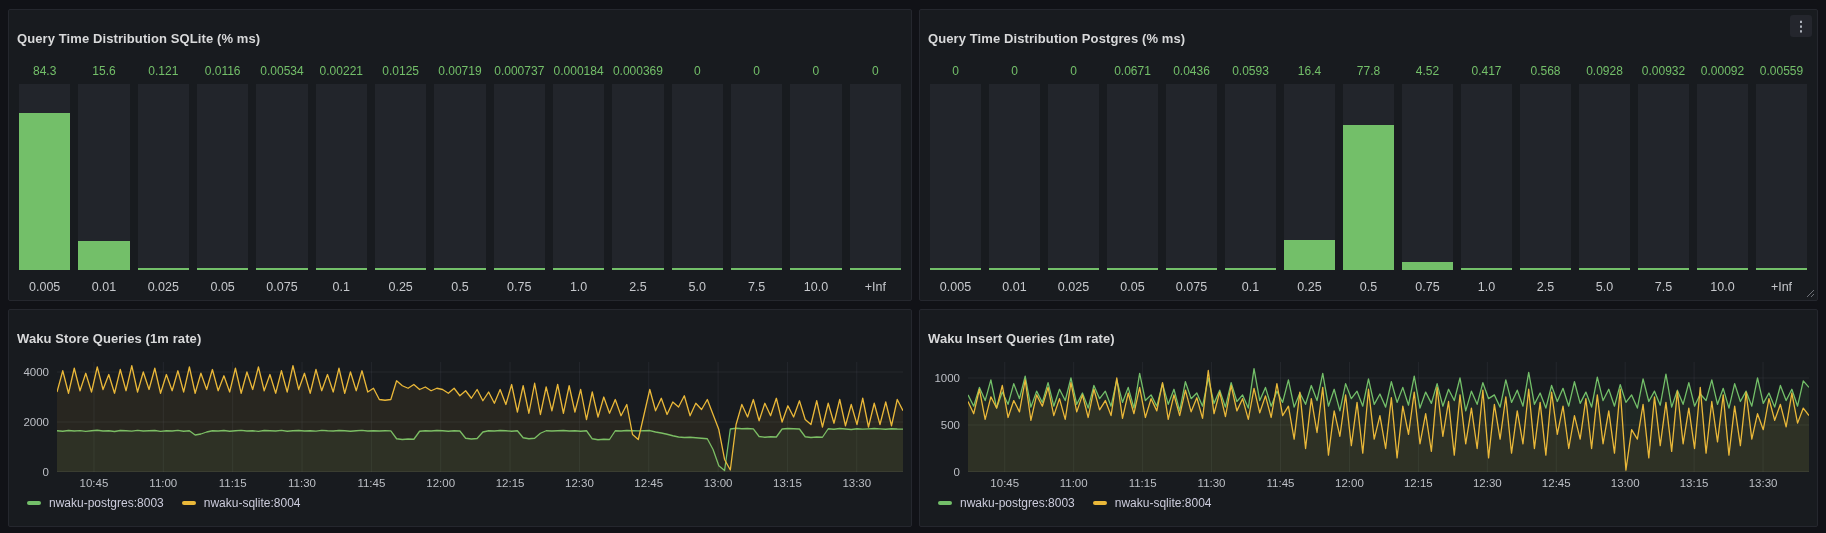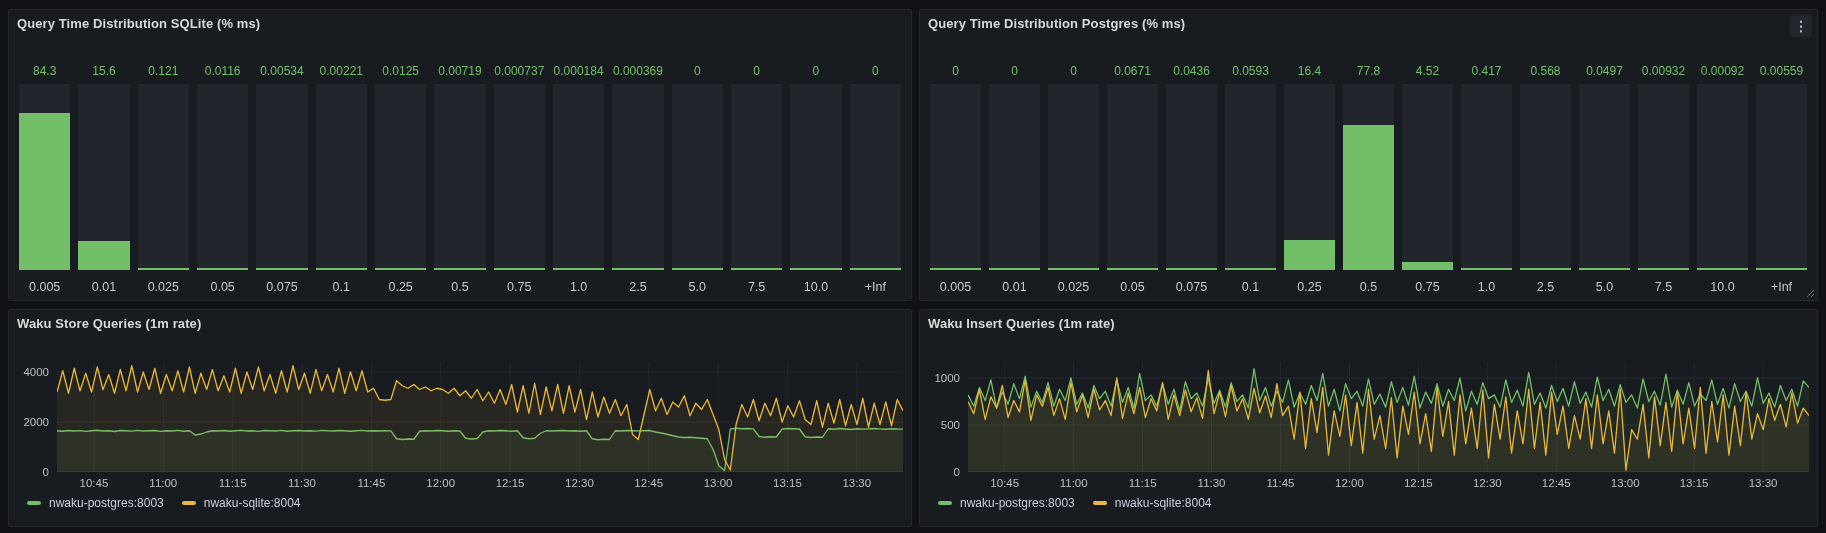--- a/index.html
+++ b/index.html
@@ -1,20 +1,20 @@
 <!DOCTYPE html>
 <html><head>
 <meta charset="utf-8">
 <style>
   html,body{margin:0;padding:0;background:#111217;}
   #app{position:relative;width:1826px;height:533px;background:#111217;overflow:hidden;
        font-family:"Liberation Sans",sans-serif;}
   .panel{position:absolute;background:#181b1f;border:1px solid #25272e;border-radius:2px;
          box-sizing:border-box;display:flex;flex-direction:column;}
-  .panel-header{height:30px;display:flex;align-items:flex-start;padding:6px 8px 0 8px;flex:0 0 auto;}
+  .panel-header{height:30px;display:flex;align-items:flex-end;padding:6px 8px 0 8px;flex:0 0 auto;}
   .panel-title{font-size:13px;font-weight:600;color:#d8d9da;letter-spacing:.1px;cursor:pointer;}
   
   .hist-body{flex:1;display:flex;flex-direction:column;padding:0 10px 6px 10px;min-height:0;}
   .hist-cols{flex:1;display:flex;gap:8px;min-height:0;}
   .hist-col{flex:1;display:flex;flex-direction:column;min-width:0;}
   .hist-val{height:32px;display:flex;align-items:flex-end;justify-content:center;
             font-size:12px;color:#73bf69;padding-bottom:6px;flex:0 0 auto;white-space:nowrap;}
   .hist-track{flex:1;background:#22252b;position:relative;min-height:0;}
   .hist-fill{position:absolute;left:0;right:0;bottom:0;background:#73bf69;}
   .hist-x{height:24px;display:flex;align-items:flex-end;justify-content:center;
@@ -237,21 +237,21 @@
             <div class="hist-x">1.0</div>
           </div>
           <div class="hist-col">
             <div class="hist-val">0.568</div>
             <div class="hist-track">
               <div class="hist-fill" style="background: rgb(115, 191, 105); height: max(2px, 0.568%);"></div>
             </div>
             <div class="hist-x">2.5</div>
           </div>
           <div class="hist-col">
-            <div class="hist-val">0.0497</div>
+            <div class="hist-val">0.0928</div>
             <div class="hist-track">
               <div class="hist-fill" style="background: rgb(115, 191, 105); height: max(2px, 0.0928%);"></div>
             </div>
             <div class="hist-x">5.0</div>
           </div>
           <div class="hist-col">
             <div class="hist-val">0.00932</div>
             <div class="hist-track">
               <div class="hist-fill" style="background: rgb(115, 191, 105); height: max(2px, 0.00932%);"></div>
             </div>

